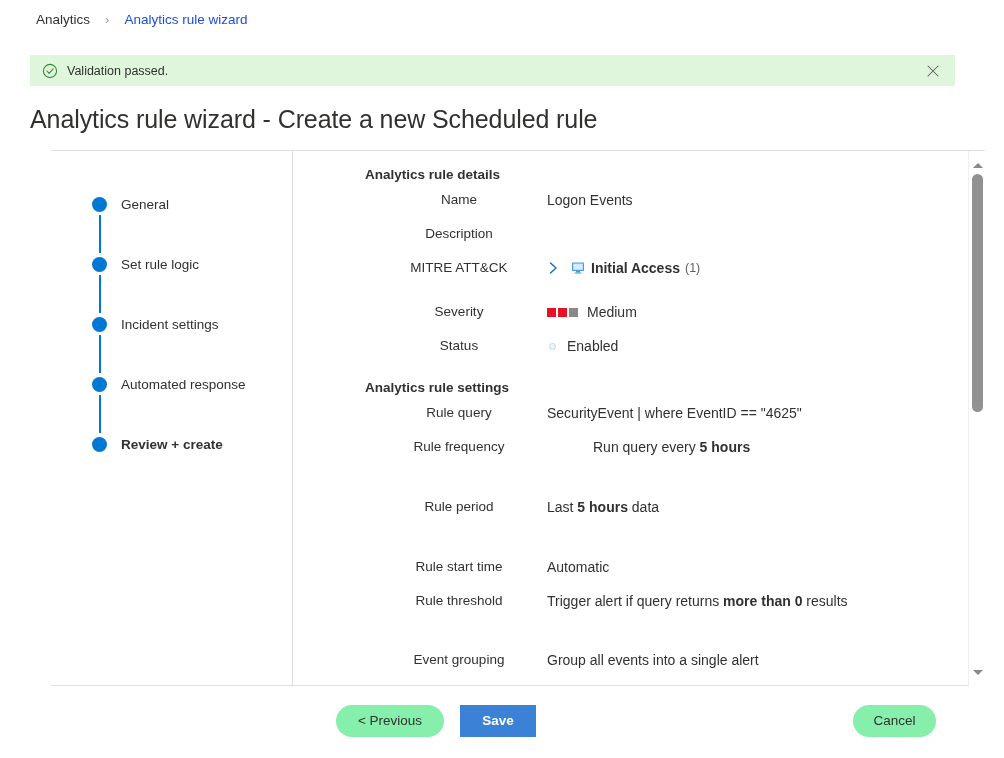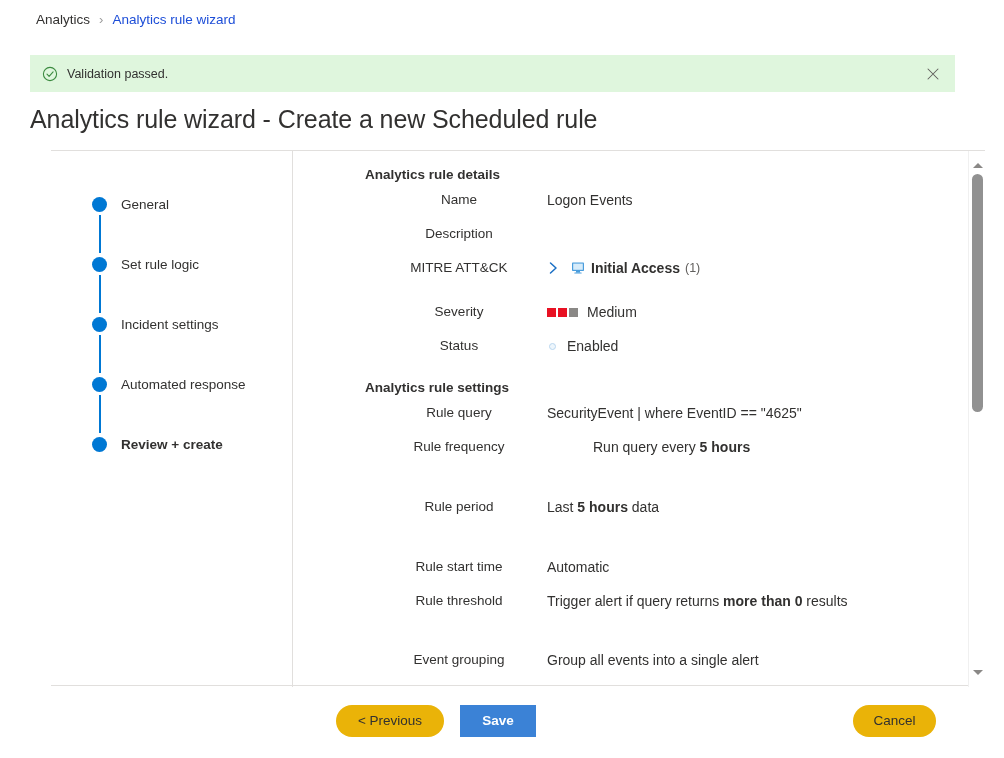--- a/index.html
+++ b/index.html
@@ -15,35 +15,36 @@
   .page { position: relative; width: 1004px; height: 758px; }
 
   
   .breadcrumb {
     position: absolute;
     left: 36px; top: 9px;
     display: flex; align-items: center;
     font-size: 13.5px;
     color: #323130;
     height: 20px;
+    gap: 6px;
   }
   .bc-link { color: #323130; cursor: pointer; }
   .bc-sep {
     margin: 0 9px;
     color: #9a9a9a;
     font-size: 13px;
     line-height: 1;
   }
   .bc-current { color: #1d4ed8; }
 
   
   .banner {
     position: absolute;
     left: 30px; top: 55px;
-    width: 925px; height: 37px;
+    width: 925px; height: 31px;
     background: #dff6dd;
     display: flex; align-items: center;
   }
   .banner-icon {
     margin-left: 12px;
     width: 16px; height: 16px;
     flex: 0 0 16px;
     display: block;
   }
   .banner-text {
@@ -242,21 +243,21 @@
   .btn {
     position: absolute;
     height: 32px;
     border: none;
     font-family: "Liberation Sans", "DejaVu Sans", sans-serif;
     font-size: 13.5px;
     cursor: pointer;
     padding: 0 16px;
     line-height: 32px;
   }
-  .btn-secondary { background: #eab308; color: #323130; border-radius: 16px; }
+  .btn-secondary { background: #86efac; color: #323130; border-radius: 16px; }
   .btn-primary { background: #3b82d6; color: #ffffff; font-weight: 700; }
 
   #btn-previous { left: 336px; top: 0; width: 108px; }
   #btn-save     { left: 460px; top: 0; width: 76px; }
   #btn-cancel   { left: 853px; top: 0; width: 83px; }
 </style>
 </head>
 <body>
 
 <div class="page">

